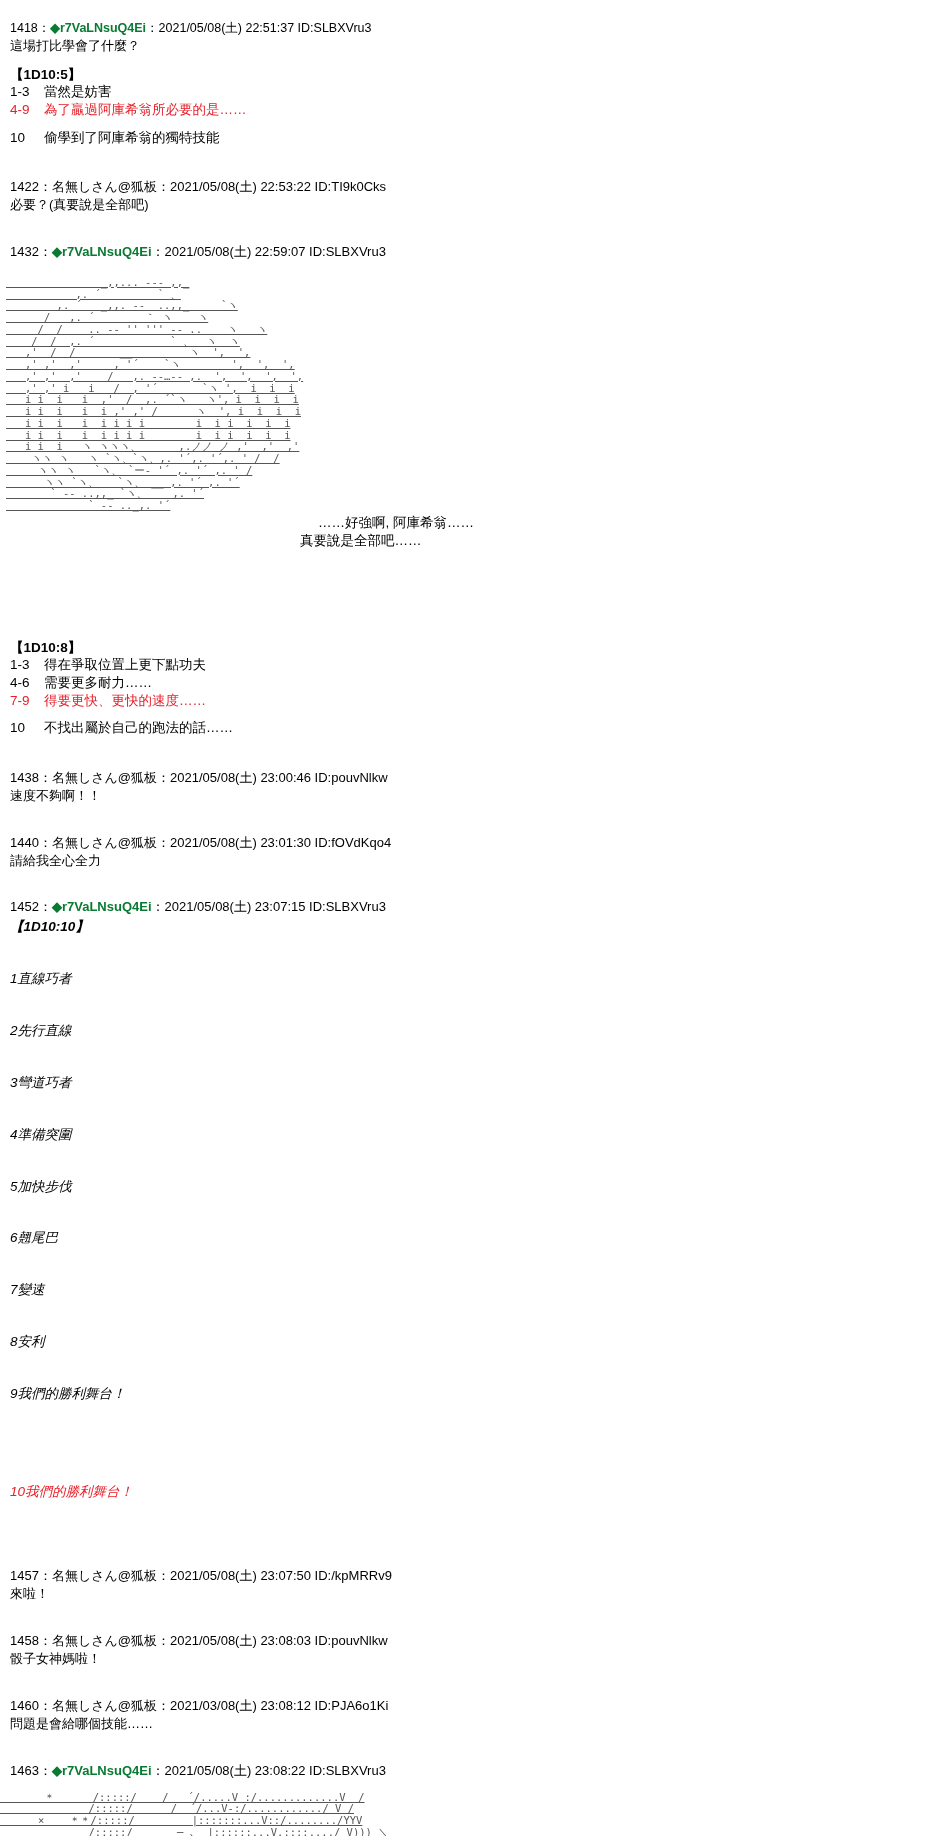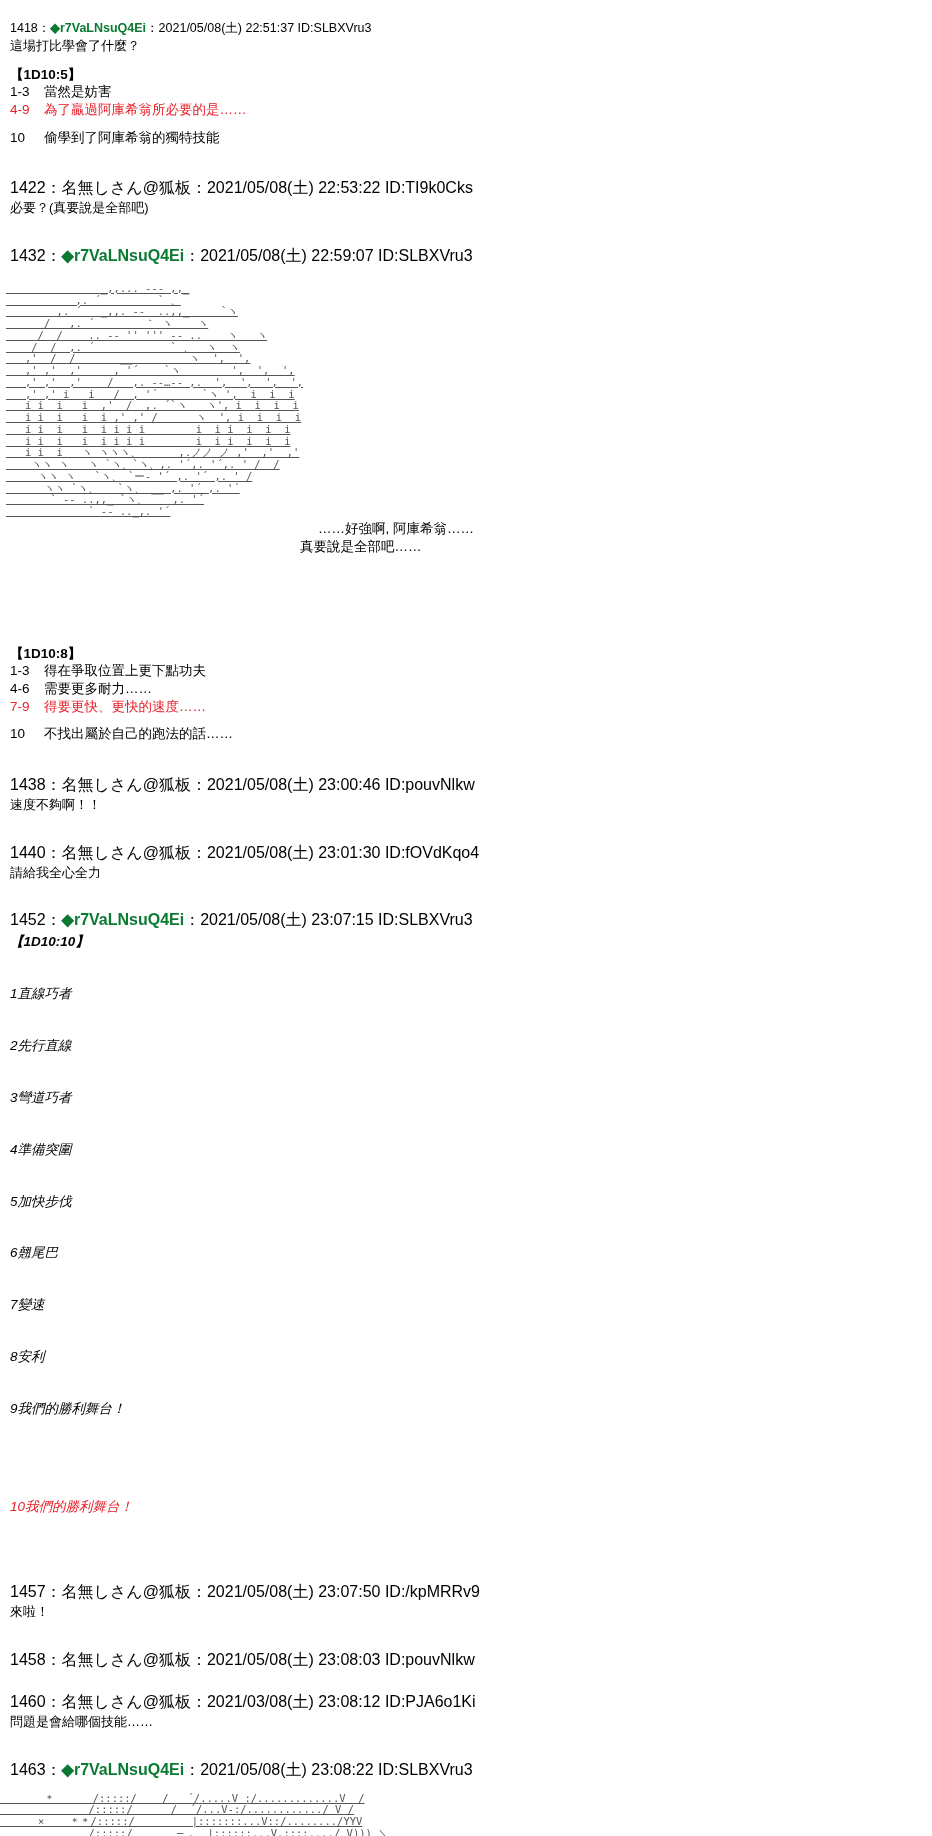--- a/index.html
+++ b/index.html
@@ -19,21 +19,21 @@
     position: relative;
     width: 932px;
     padding: 8px 0 0 0;
     box-sizing: border-box;
   }
   .post {
     padding: 0 26px 0 10px;
     margin-top: 12px;
   }
   .post-header {
-    font-size: 16px;
+    font-size: 13px;
     color: #000;
     margin-bottom: 1px;
     white-space: nowrap;
   }
   .trip {
     color: #0a7a33;
     font-weight: bold;
   }
   .post-body {
     font-size: 13px;
@@ -231,20 +231,21 @@
     </div>
     <div class="post-body">來啦！</div>
   </div>
 
   <div class="gap-s"></div>
 
   <div class="post">
     <div class="post-header">
       <span>1458</span><span>：</span><span>名無しさん@狐板</span><span>：2021/05/08(土) 23:08:03 ID:pouvNlkw</span>
     </div>
+    <div class="post-body">骰子女神媽啦！</div>
   </div>
 
   <div class="gap-s"></div>
 
   <div class="post">
     <div class="post-header">
       <span>1460</span><span>：</span><span>名無しさん@狐板</span><span>：2021/03/08(土) 23:08:12 ID:PJA6o1Ki</span>
     </div>
     <div class="post-body">問題是會給哪個技能……</div>
   </div>

